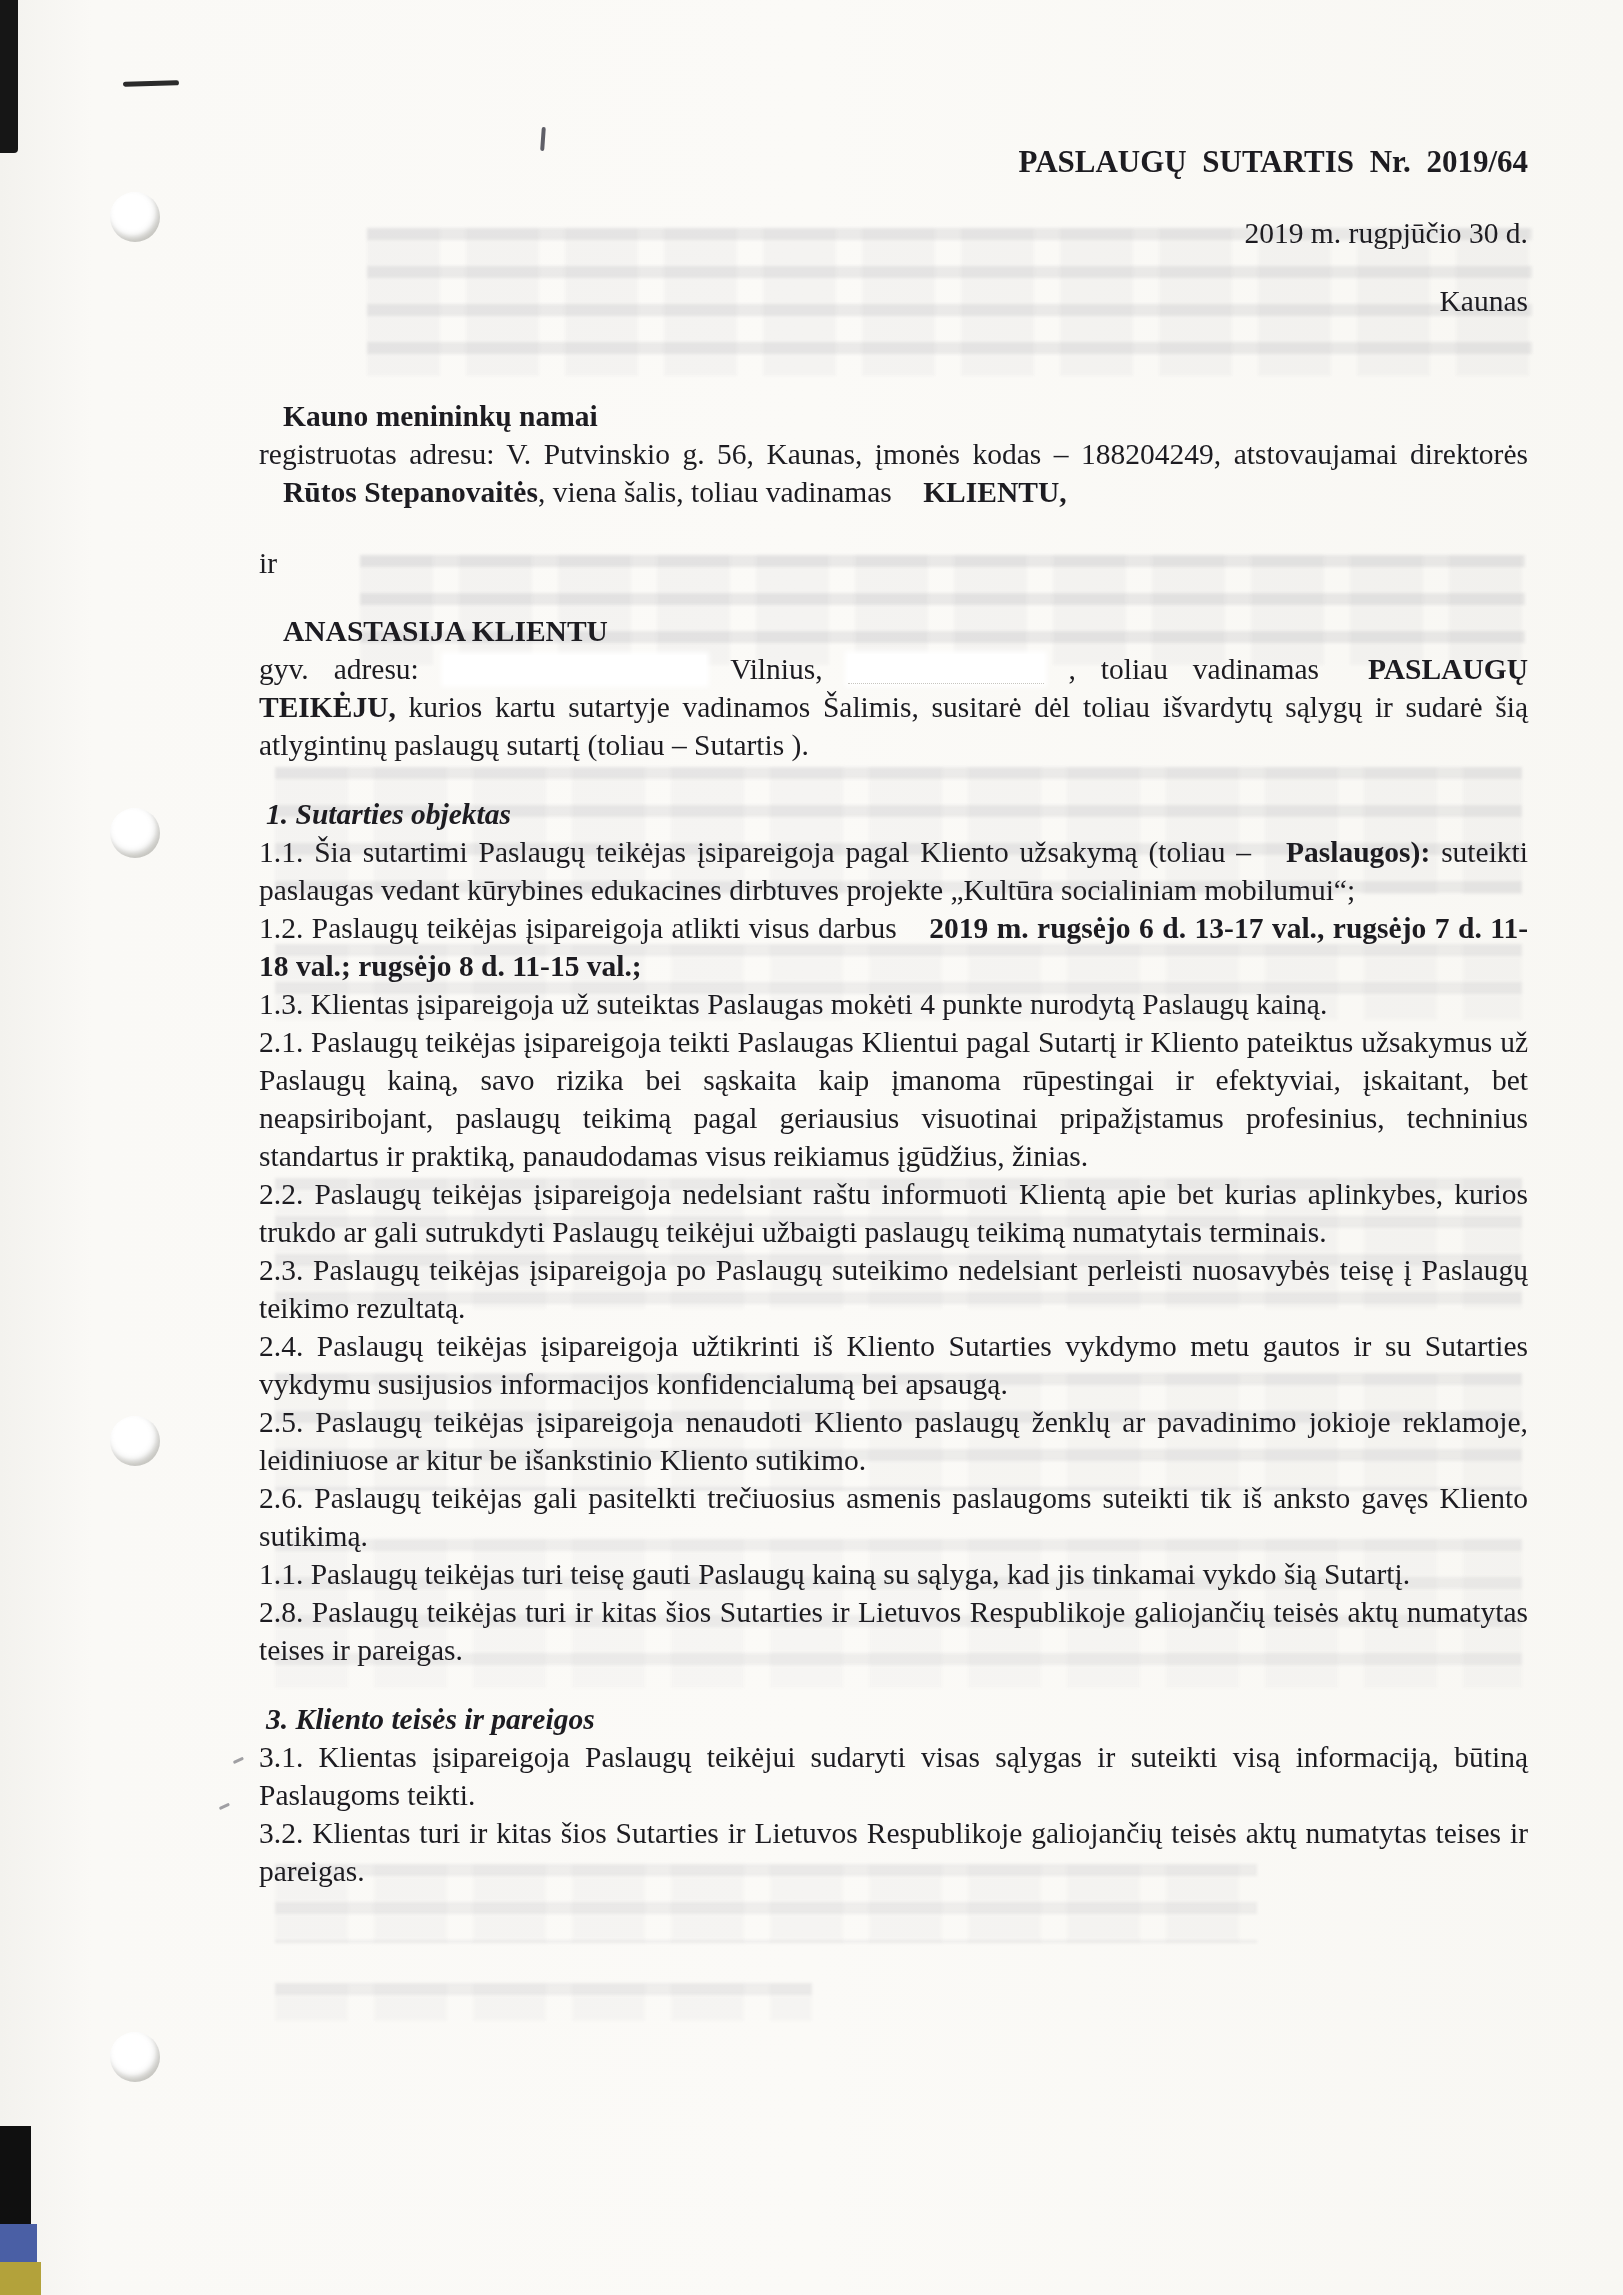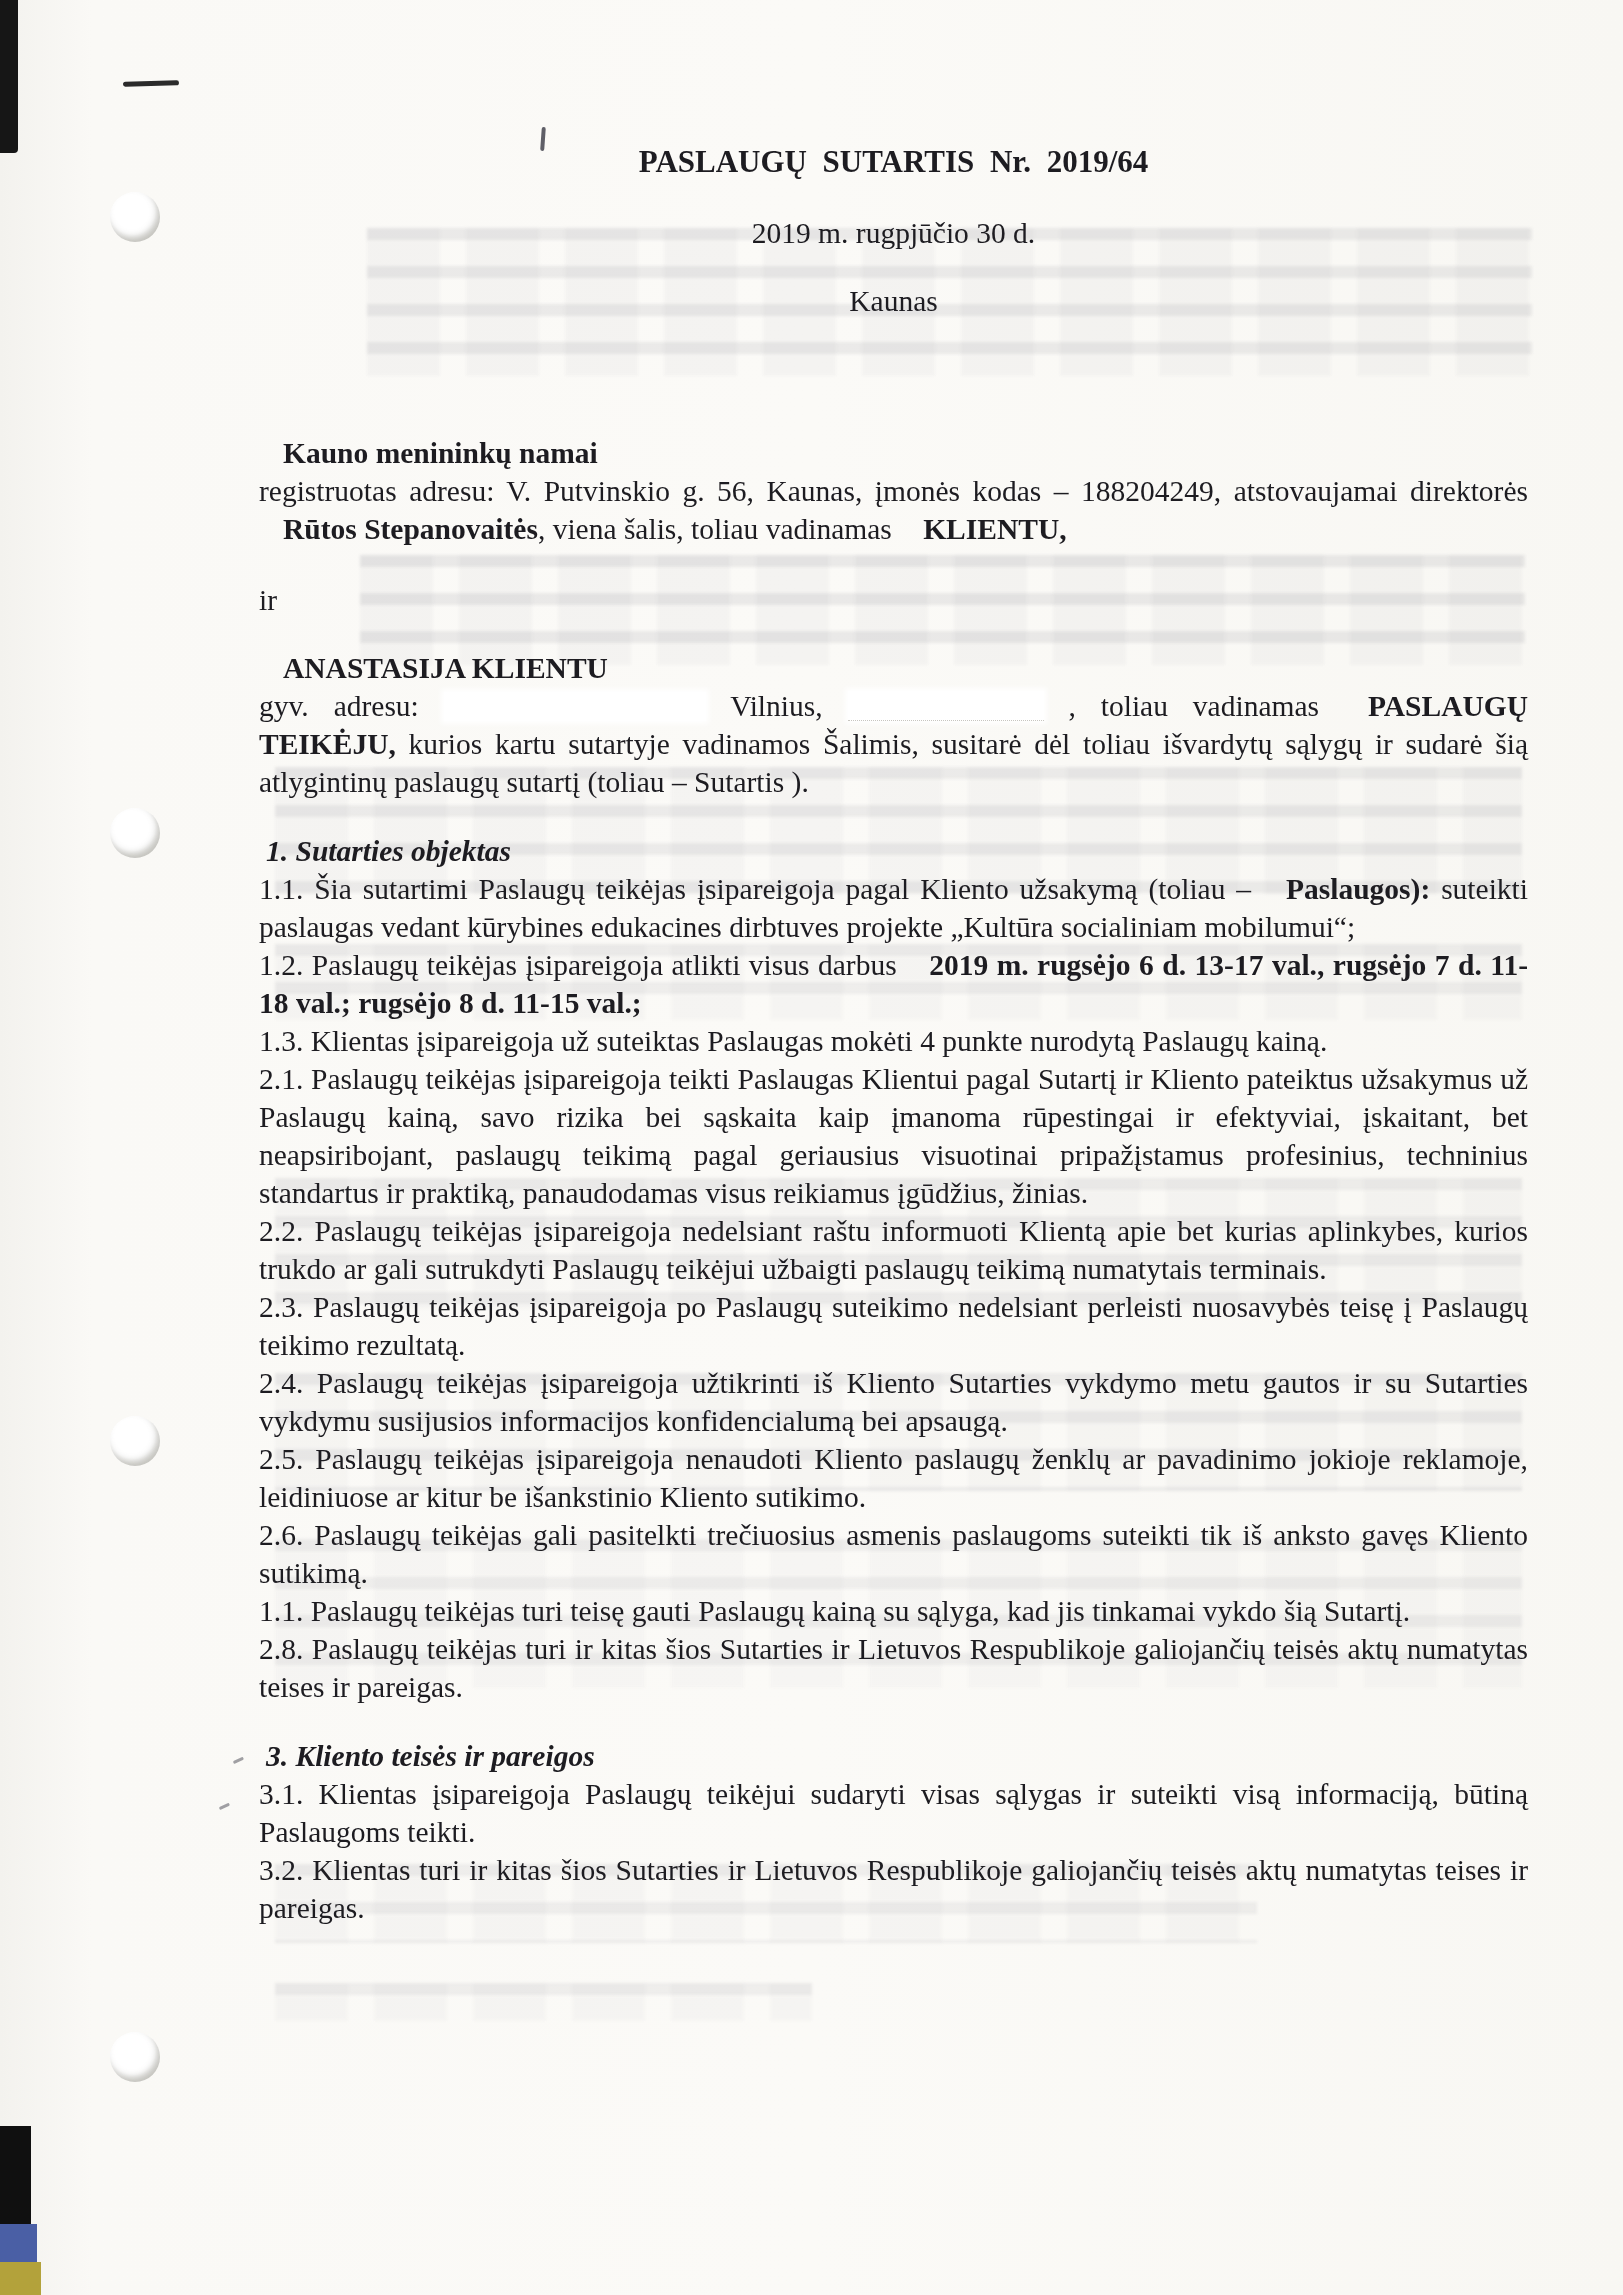--- a/index.html
+++ b/index.html
@@ -44,24 +44,24 @@
   .g5{left:275px;top:1178px;width:1247px;height:131px;opacity:.6;}
   .g6{left:275px;top:1373px;width:1247px;height:118px;opacity:.65;}
   .g7{left:275px;top:1539px;width:1247px;height:149px;opacity:.55;}
   .g8{left:275px;top:1864px;width:982px;height:79px;opacity:.6;}
   .g9{left:275px;top:1983px;width:537px;height:38px;opacity:.6;}
   
   .content{
     position:absolute;left:259px;top:143px;width:1269px;
     font-size:29.5px;line-height:38px;text-align:justify;
   }
-  .center{text-align:center;}
+  .center{text-align:right;}
   .title{font-weight:700;word-spacing:7.9px;margin:0 0 33px 0;font-size:31px;}
   .date-line{margin:0 0 30px 0;}
-  .city-line{margin:0 0 114px 0;}
+  .city-line{margin:0 0 77px 0;}
   .para{margin:0;}
   .mb50{margin-bottom:33px;}
   .mb46{margin-bottom:30px;}
   .b{font-weight:700;margin-left:24px;}
   .sec-h{font-weight:700;font-style:italic;margin:31px 0 0 7px;}
   .clause{margin:0;}
   .redact{
     display:inline-block;height:29px;vertical-align:-4.6px;background:#ffffff;
     box-shadow:0 0 5.2px 2.6px rgba(255,255,255,.95);
   }

